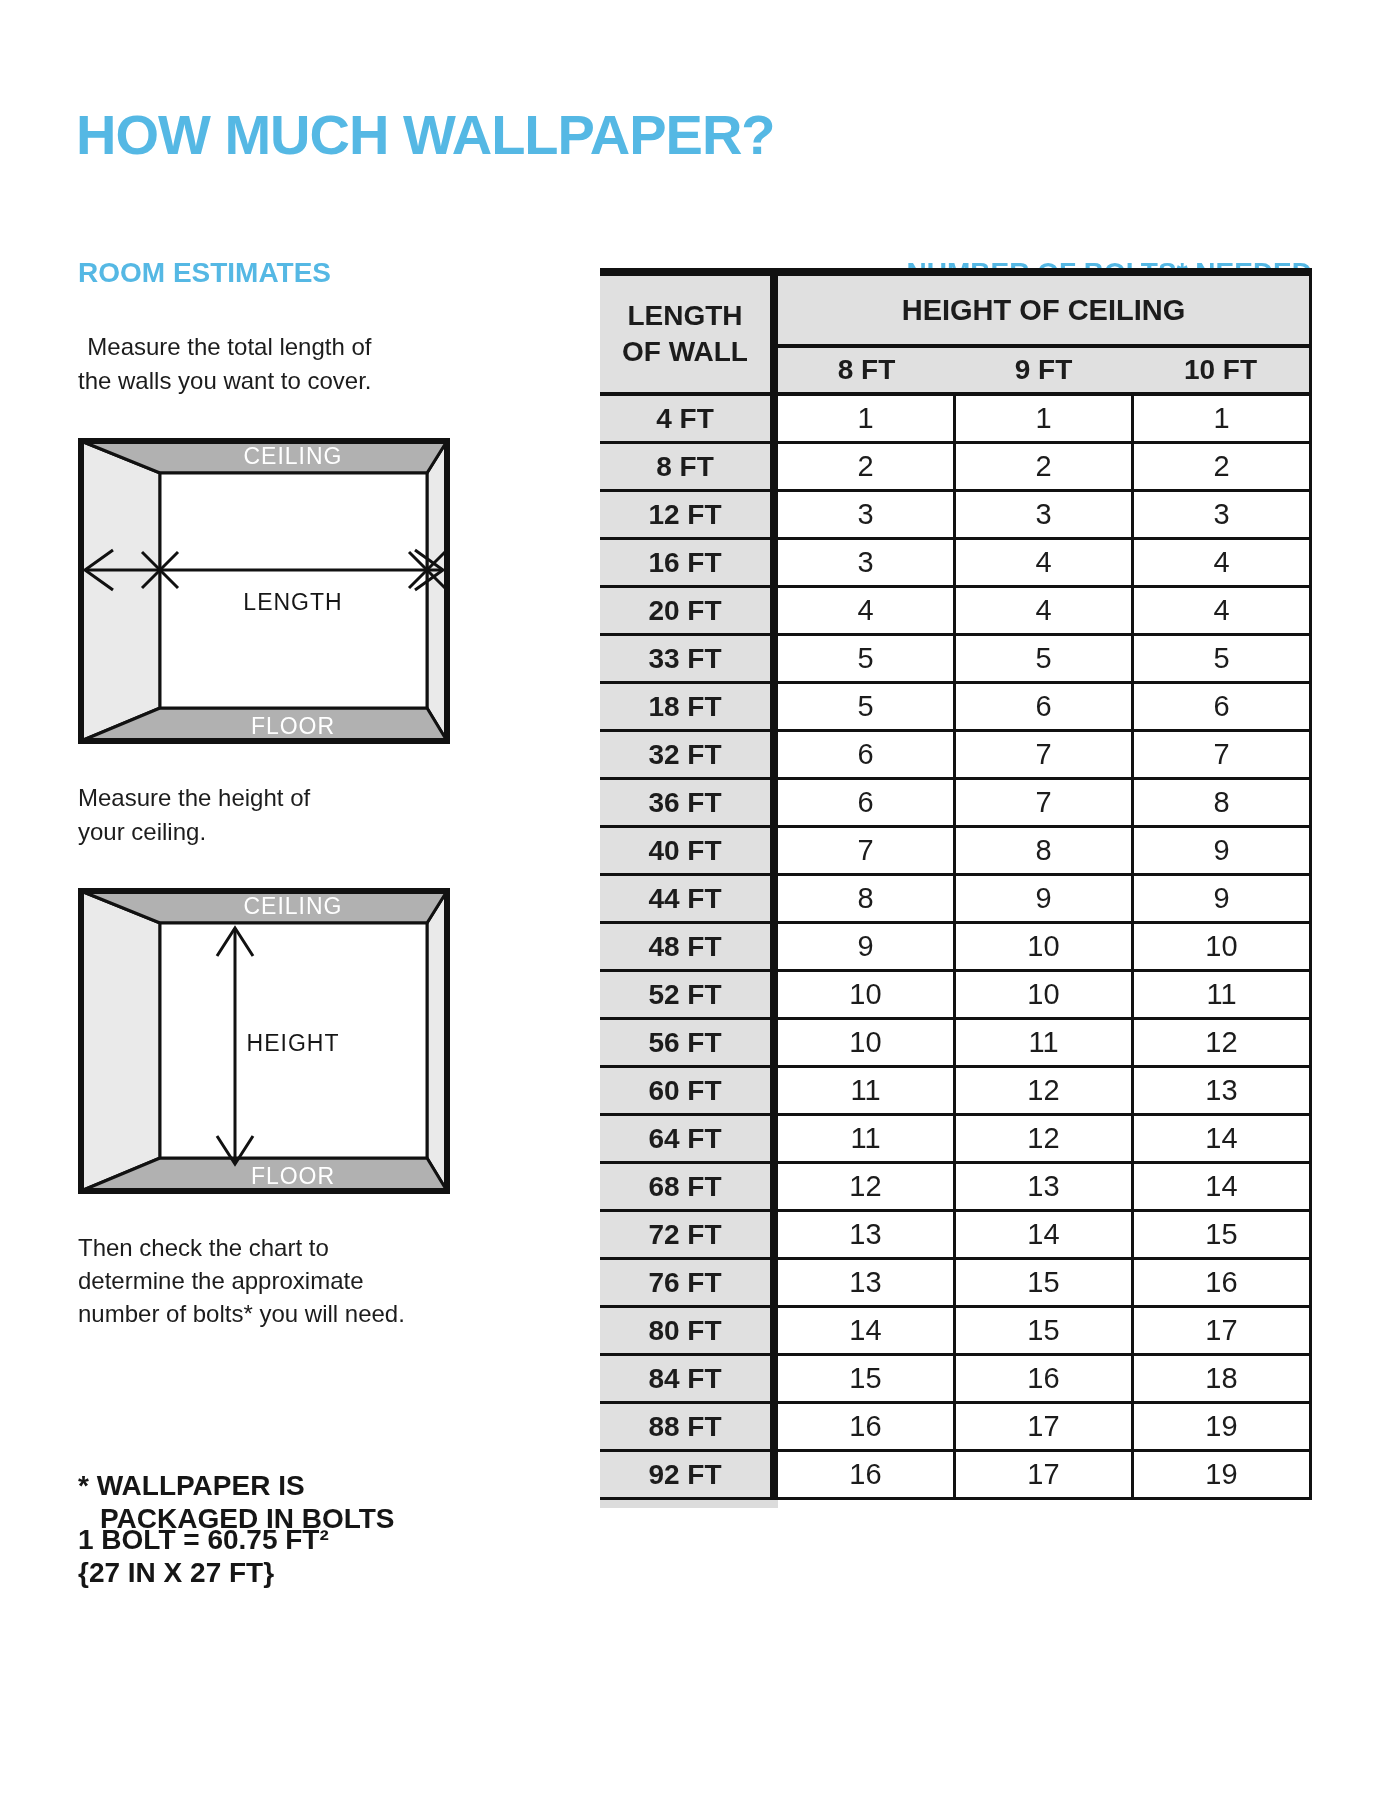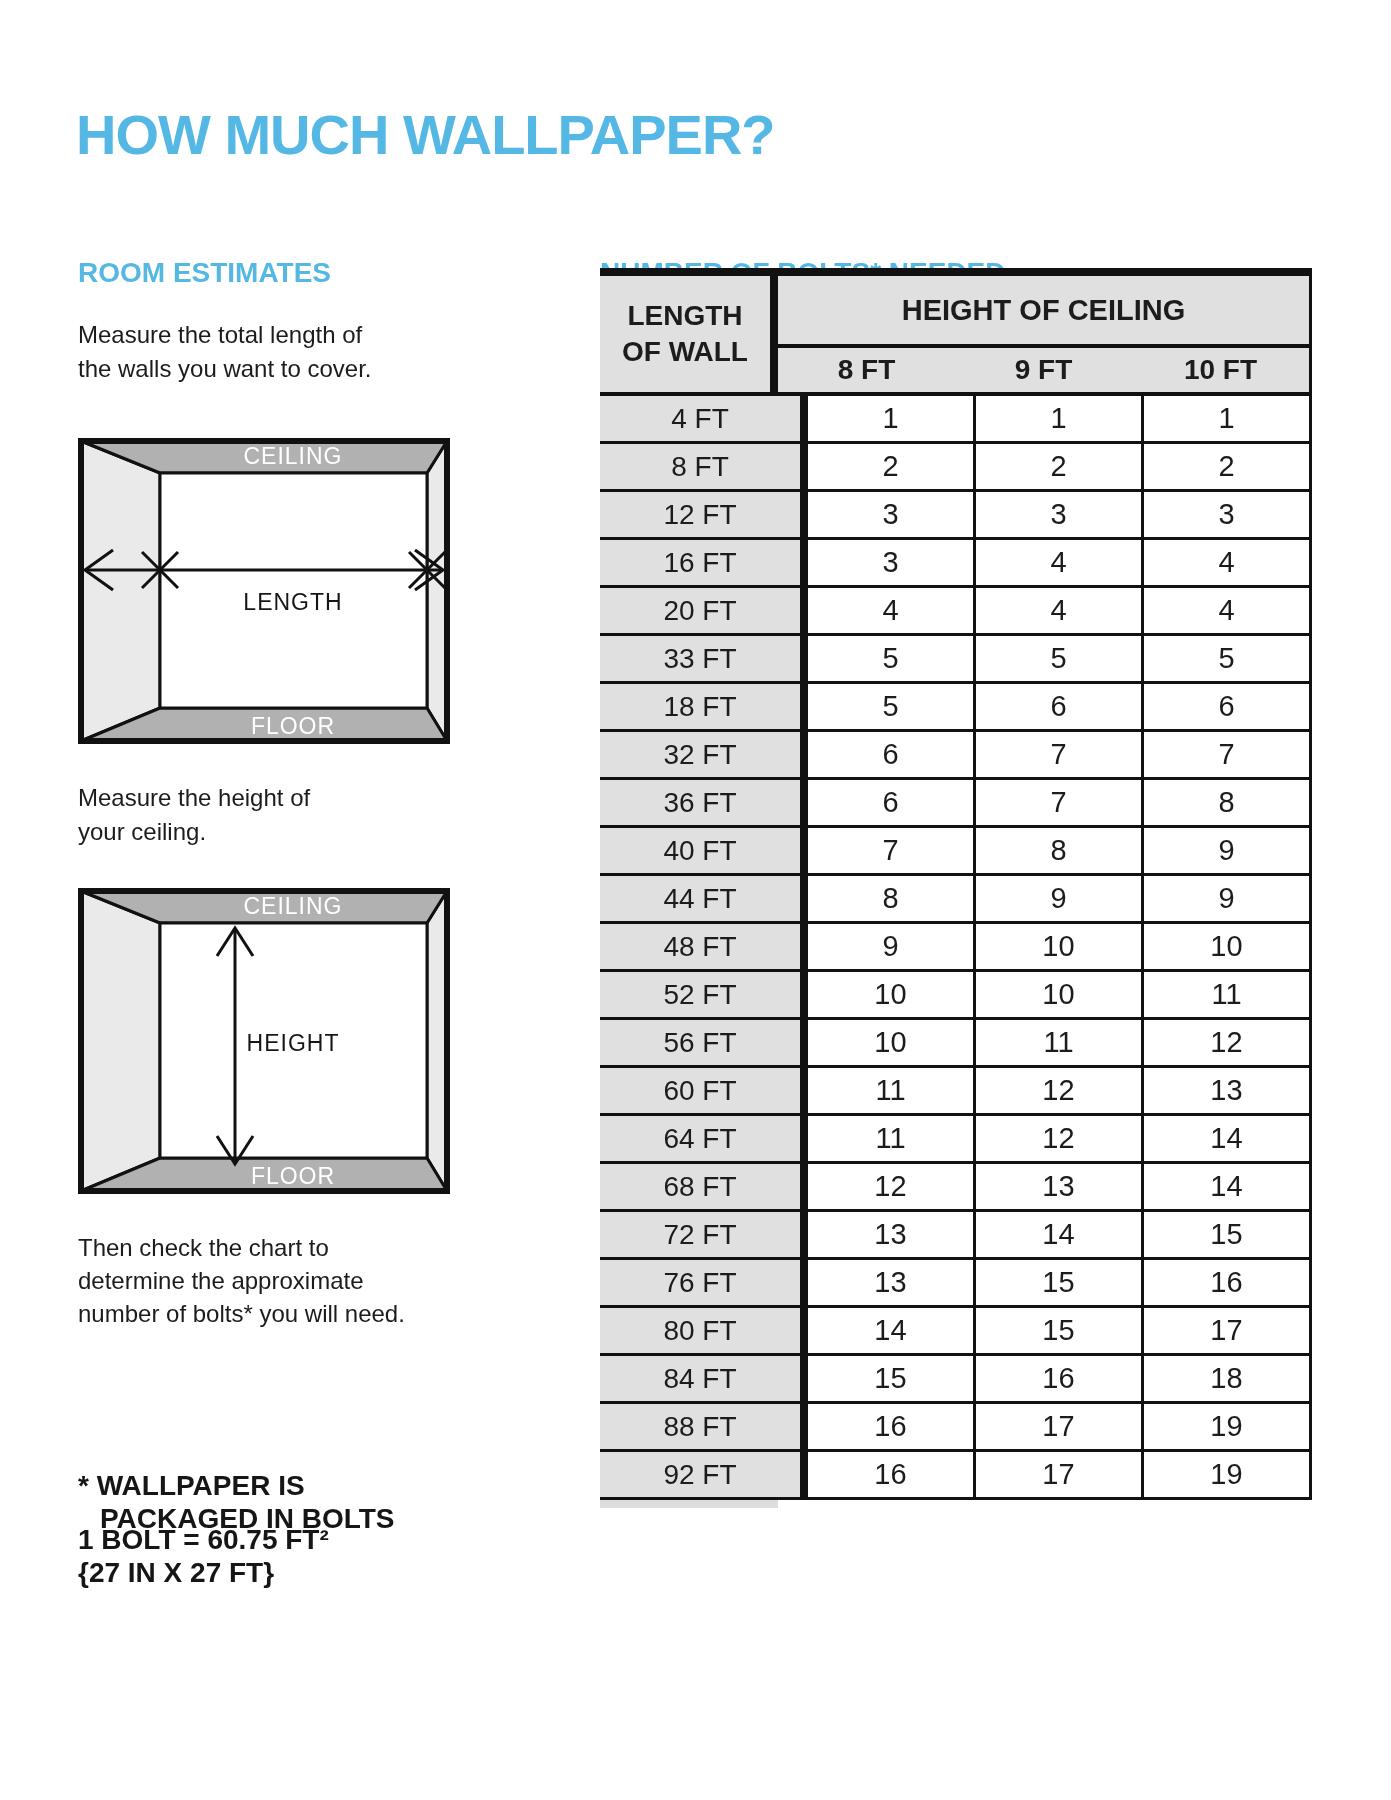--- a/index.html
+++ b/index.html
@@ -10,26 +10,26 @@
   .page-title {
     position:absolute; left:76px; top:70px;
     font-size:56px; font-weight:bold; letter-spacing:-1px; line-height:60px;
     color:#55b8e4; white-space:nowrap;margin-top:35px;
   }
   .section-heading {
     position:absolute; top:256px; font-size:28px; font-weight:bold;
     line-height:34px; color:#55b8e4; white-space:nowrap;
   }
   .left-heading { left:78px; }
-  .table-heading { left:600px; width:712px; text-align:left; }
+  .table-heading { left:600px; width:712px; text-align:right; }
   .para {
     position:absolute; left:78px; font-size:24px; line-height:34px;
     color:#1c1c1c; white-space:pre-line;
   }
-  .para-1 { top:318px; }
+  .para-1 { top:330px;text-align:right; }
   .para-2 { top:781px; }
   .para-3 { top:1231px; line-height:33px; }
   .diagram { position:absolute; left:78px; width:372px; height:306px; }
   .diagram-1 { top:438px; }
   .diagram-2 { top:888px; }
   .footnote-bold {
     position:absolute; left:78px; font-size:28px; font-weight:bold;
     line-height:33px; color:#161616; white-space:pre-line;
   }
   .bolts-note { top:1469px; padding-left:22px; text-indent:-22px; }
@@ -53,23 +53,23 @@
     display:flex; align-items:center; justify-content:center;
     font-weight:bold; font-size:29px;
   }
   .sub-head { height:44px; background:#e0e0e0; display:flex; }
   .sub-head span {
     flex:1; display:flex; align-items:center; justify-content:center;
     font-weight:bold; font-size:28px;
   }
   .trow { display:flex; height:48px; border-bottom:3px solid #111; }
   .tlabel {
-    width:208px; background:#e0e0e0; border-right:8px solid #111;
+    width:178px; background:#e0e0e0; border-right:8px solid #111;
     display:flex; align-items:center; justify-content:center;
-    font-weight:normal; font-size:28px;
+    font-weight:bold; font-size:28px;
   }
   .tval {
     flex:1; background:#ffffff; border-right:3px solid #111;
     display:flex; align-items:center; justify-content:center; font-size:29px;
   }
   .bottom-strip { width:178px; height:8px; background:#dcdcdc; }
 
   svg text { font-family:"Liberation Sans", sans-serif; }
 </style>
 </head>

